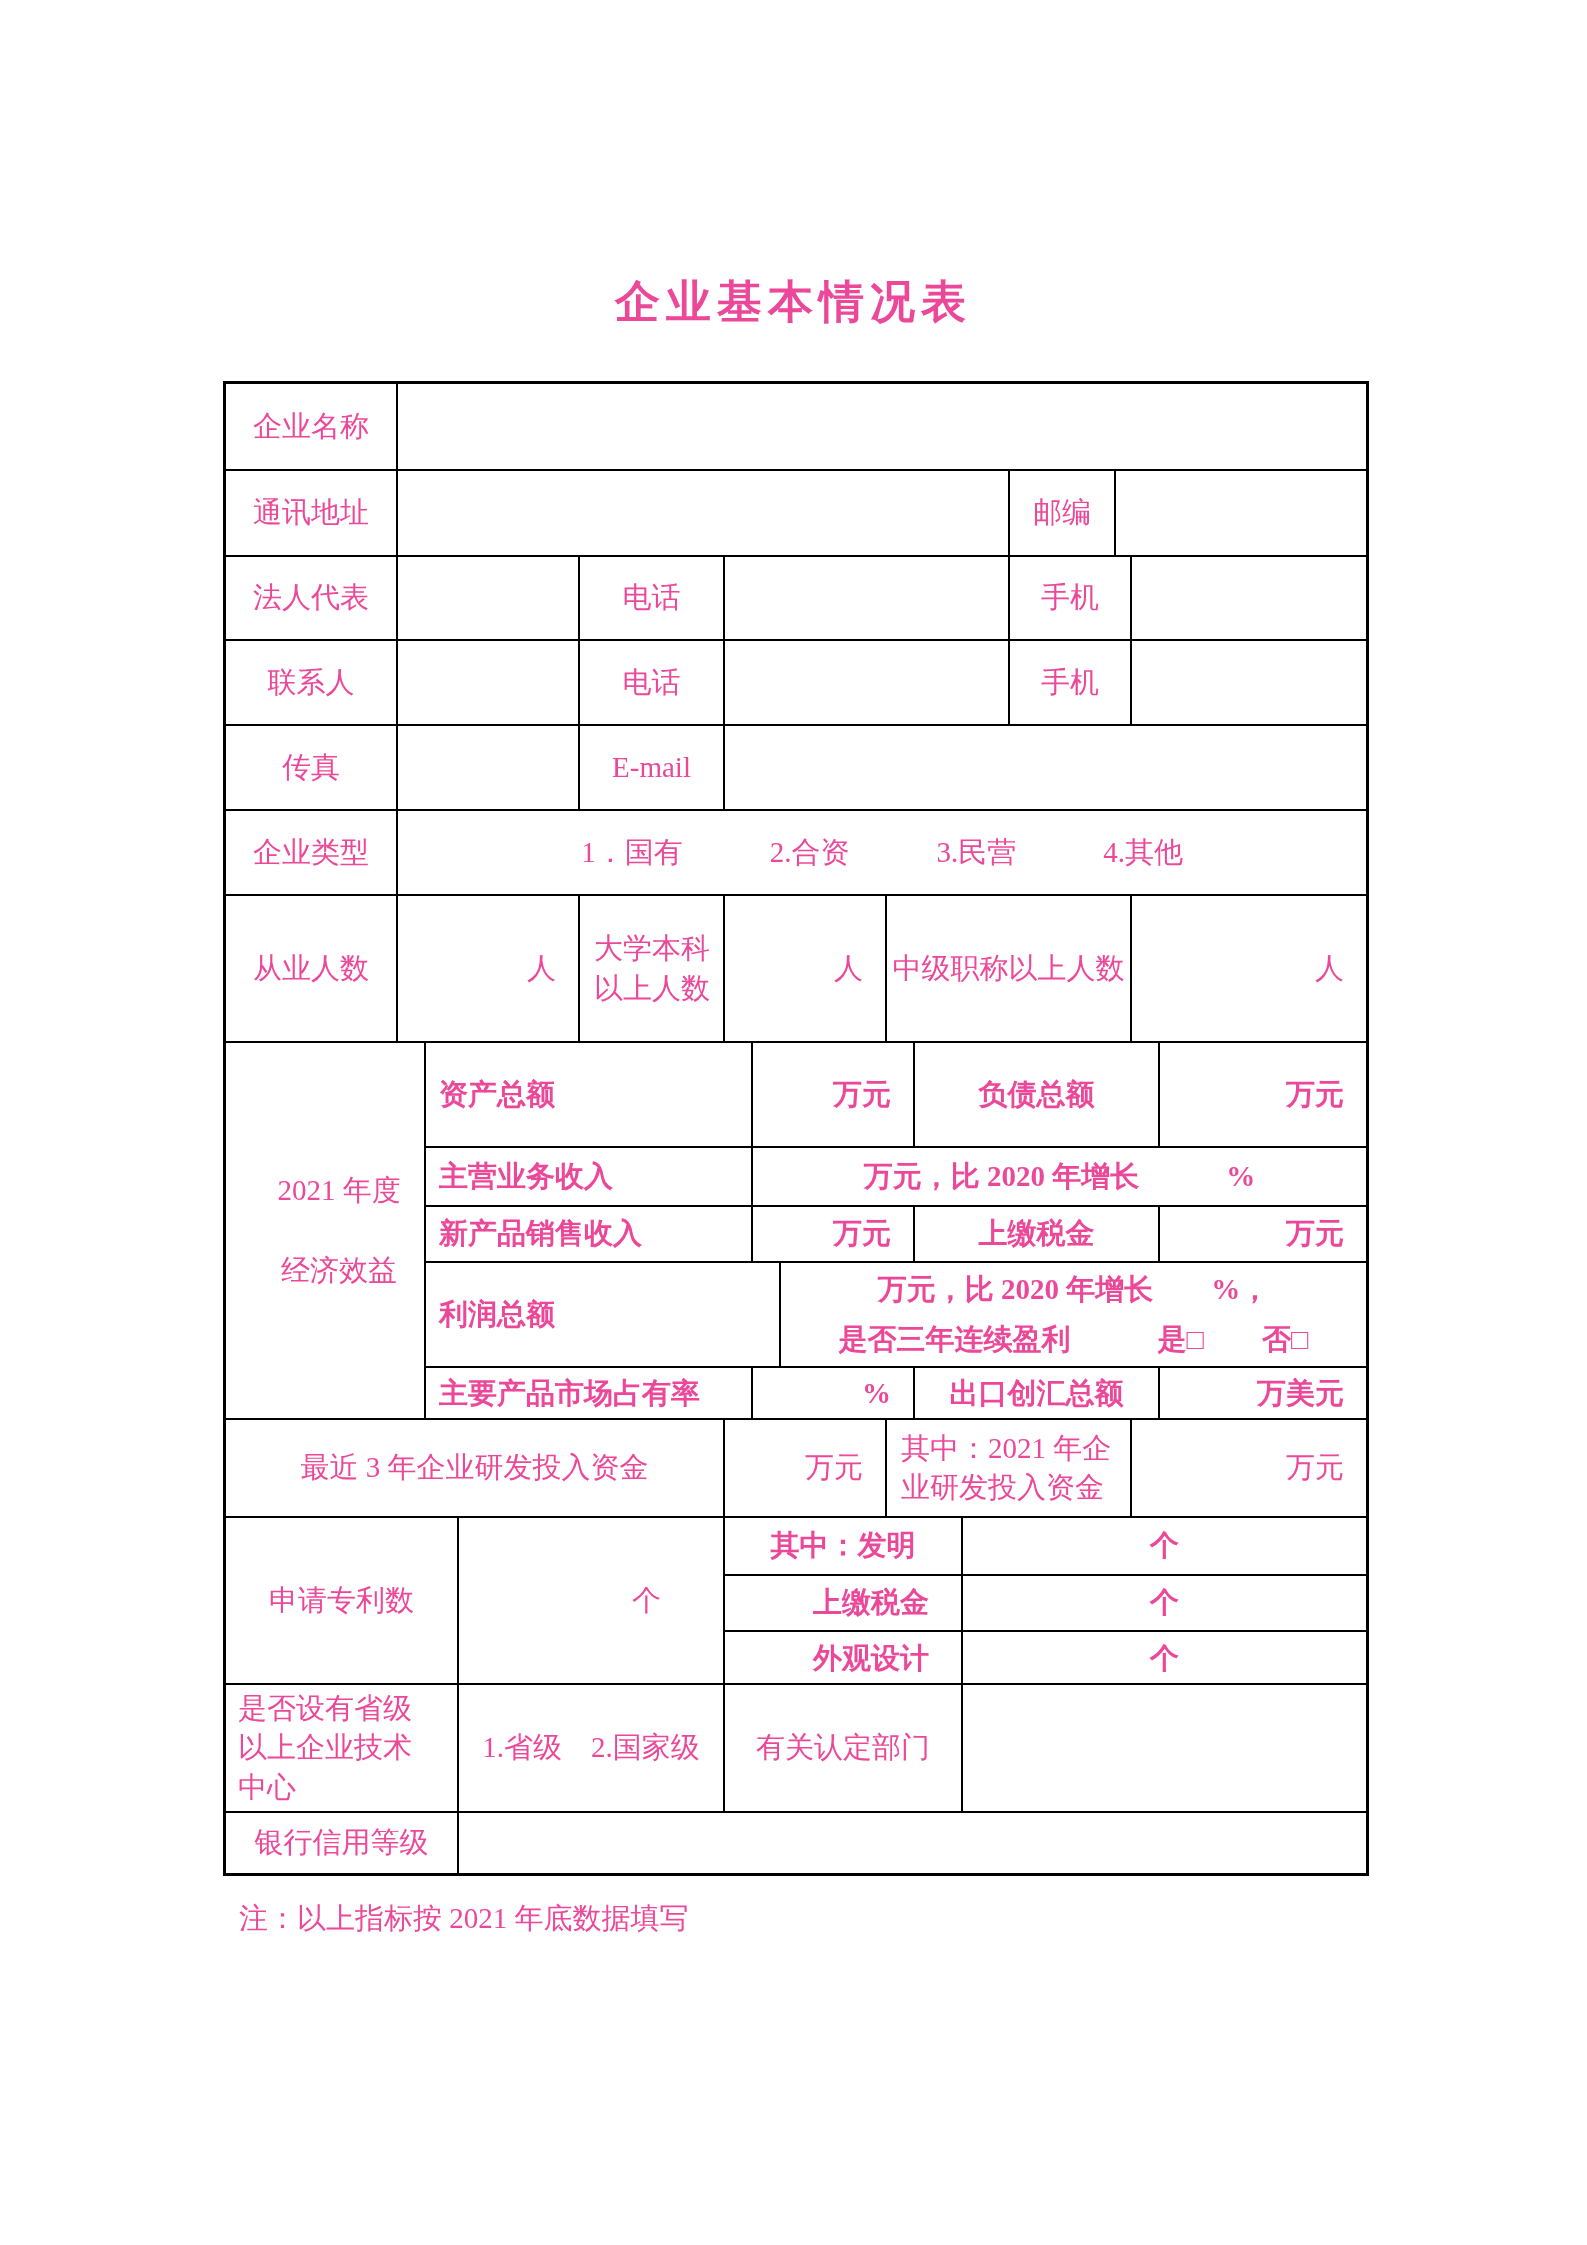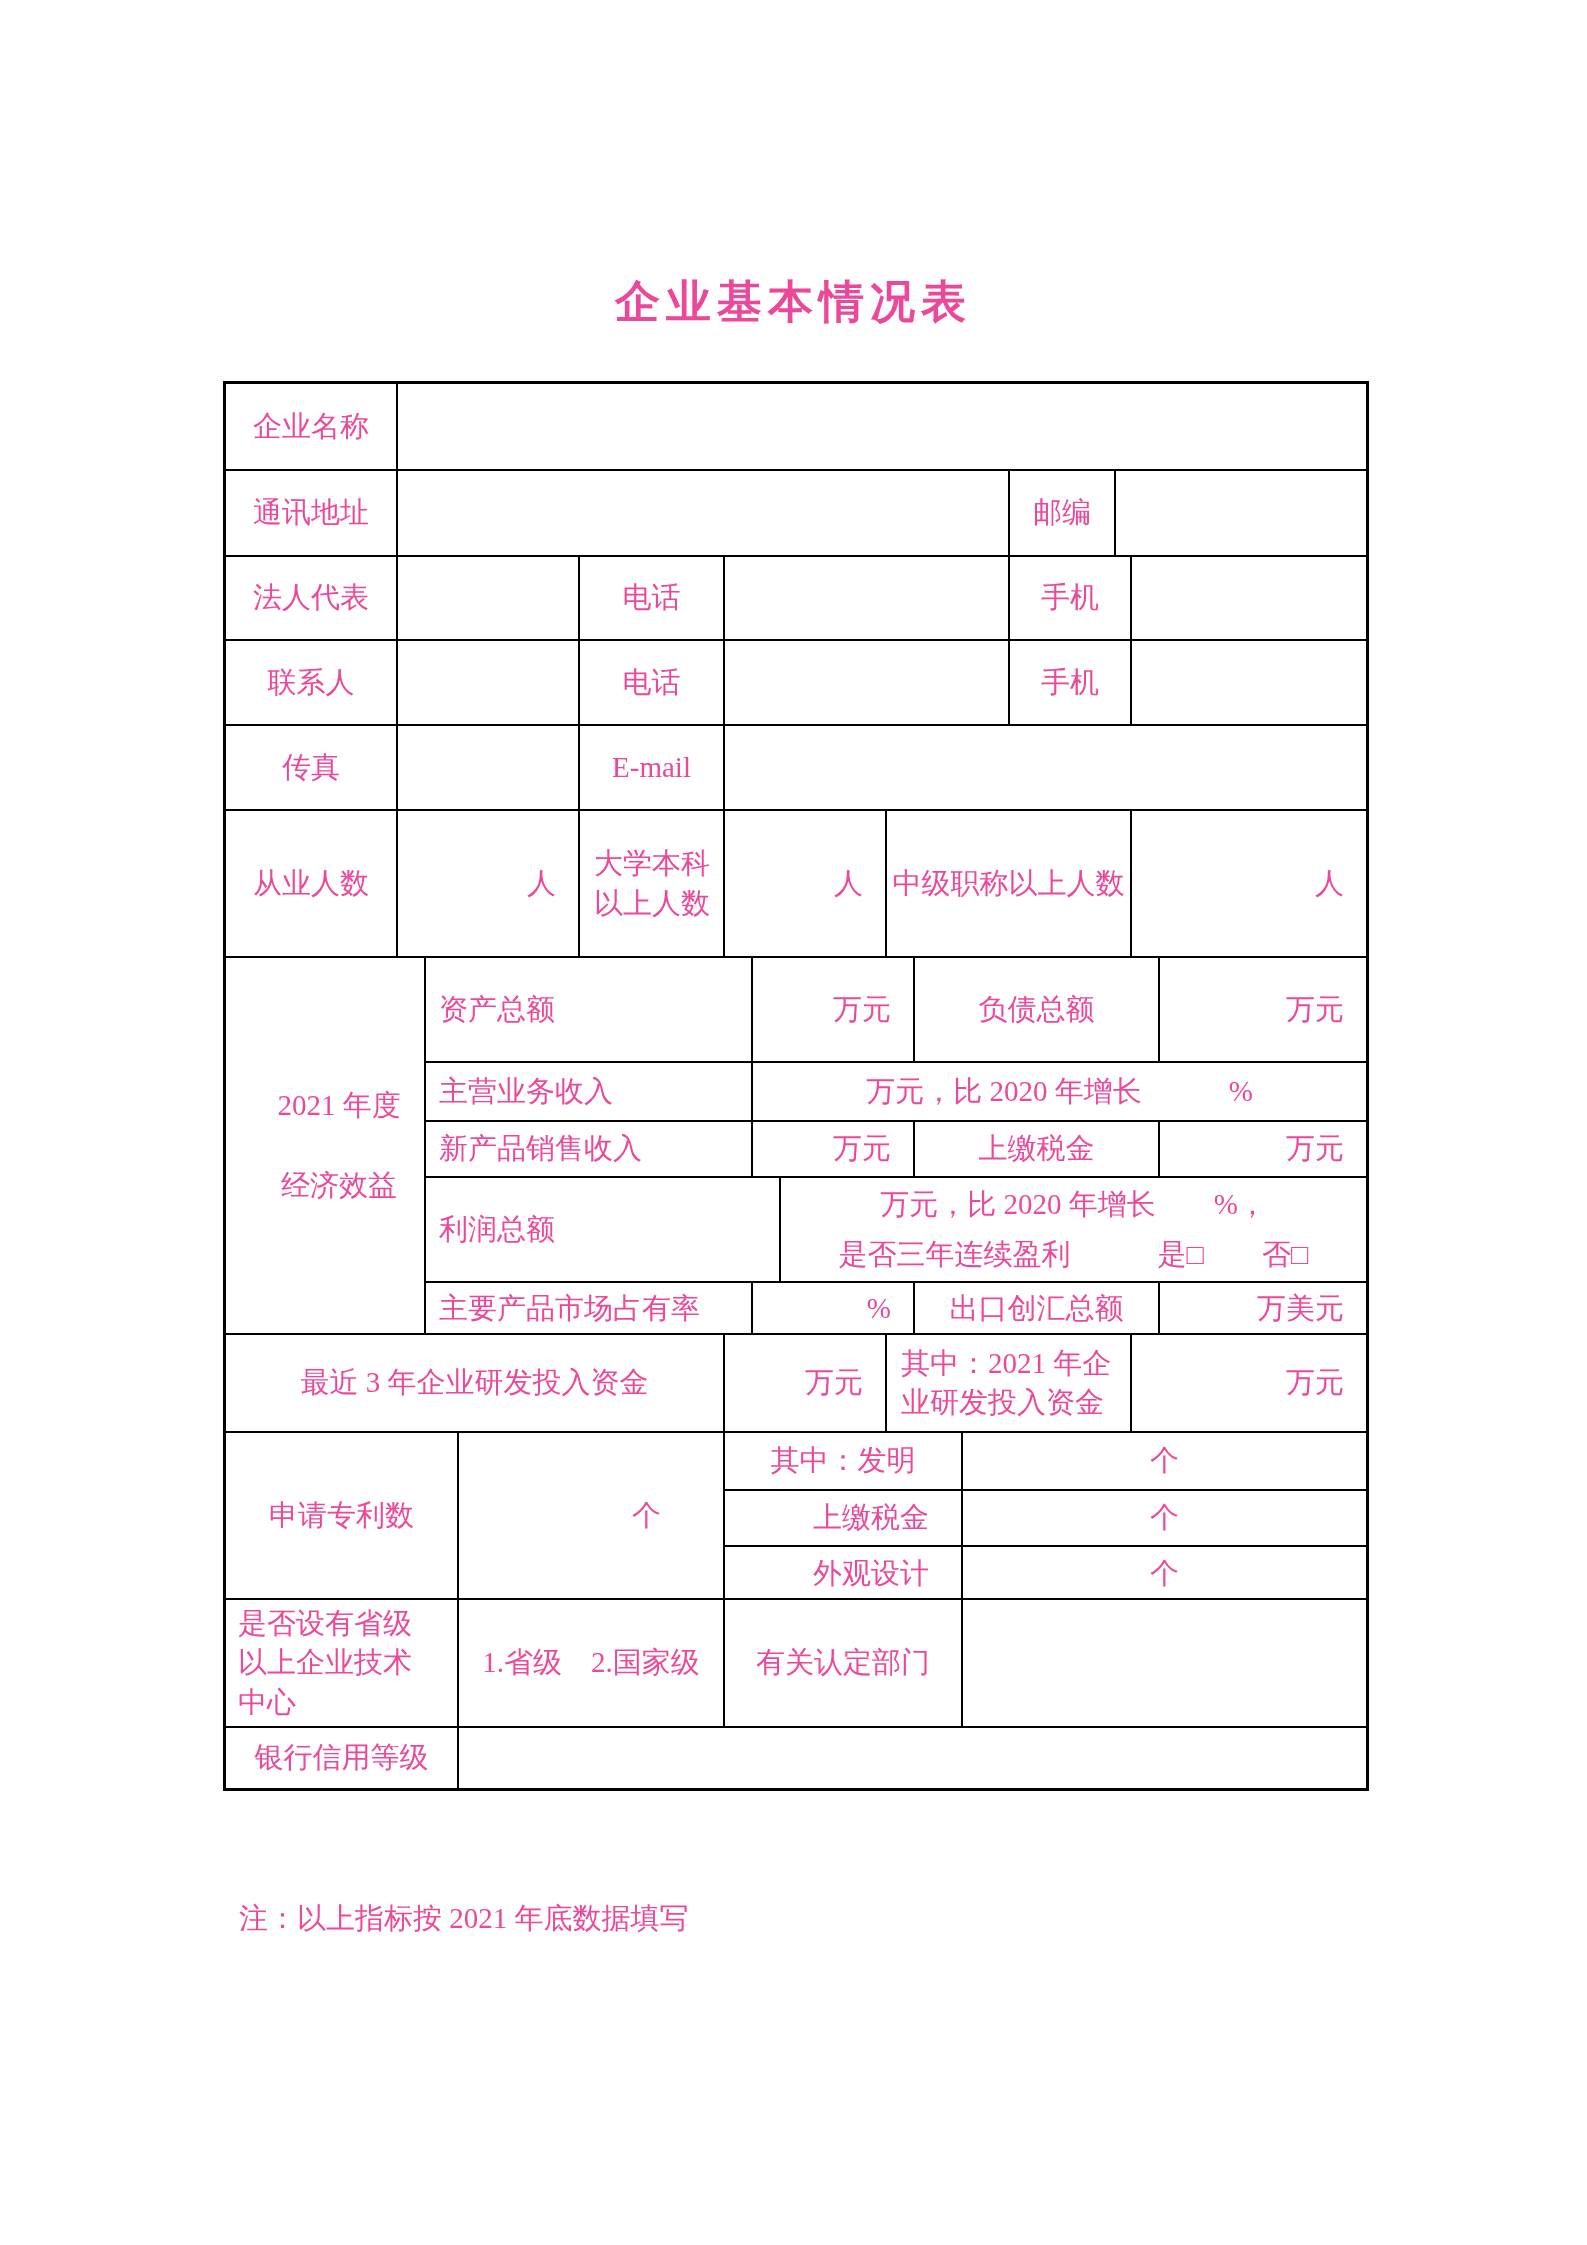--- a/index.html
+++ b/index.html
@@ -25,21 +25,21 @@
     left:223px; top:381px;
     width:1146px;
     box-sizing:border-box;
     border:3px solid #000;
     display:flex;
     flex-direction:column;
   }
   .row { display:flex; box-sizing:border-box; flex:none; }
   .row + .row { border-top:2px solid #000; }
   .vcol { display:flex; flex-direction:column; box-sizing:border-box; flex:1 1 auto; min-width:0; }
-  .srow { display:flex; box-sizing:border-box; flex:none; }
+  .srow { display:flex; box-sizing:border-box; flex:none;font-weight:bold; }
   .srow + .srow { border-top:2px solid #000; }
   .cell {
     box-sizing:border-box;
     flex:none;
     display:flex;
     align-items:center;
     justify-content:center;
     font-size:29px;
     line-height:1.35;
     border-left:2px solid #000;
@@ -103,20 +103,24 @@
       <div class="cell grow"></div>
     </div>
 
     <div class="row" style="height:85px">
       <div class="cell nb" style="width:170px">传真</div>
       <div class="cell" style="width:182px"></div>
       <div class="cell" style="width:145px">E-mail</div>
       <div class="cell grow"></div>
     </div>
 
+    <div class="row" style="height:85px">
+      <div class="cell nb" style="width:170px">企业类型</div>
+      <div class="cell grow pre">1．国有　　　2.合资　　　3.民营　　　4.其他</div>
+    </div>
 
     <div class="row" style="height:147px">
       <div class="cell nb" style="width:170px">从业人数</div>
       <div class="cell r" style="width:182px">人</div>
       <div class="cell l14" style="width:145px">大学本科以上人数</div>
       <div class="cell r" style="width:162px">人</div>
       <div class="cell" style="width:245px">中级职称以上人数</div>
       <div class="cell grow r">人</div>
     </div>
 

